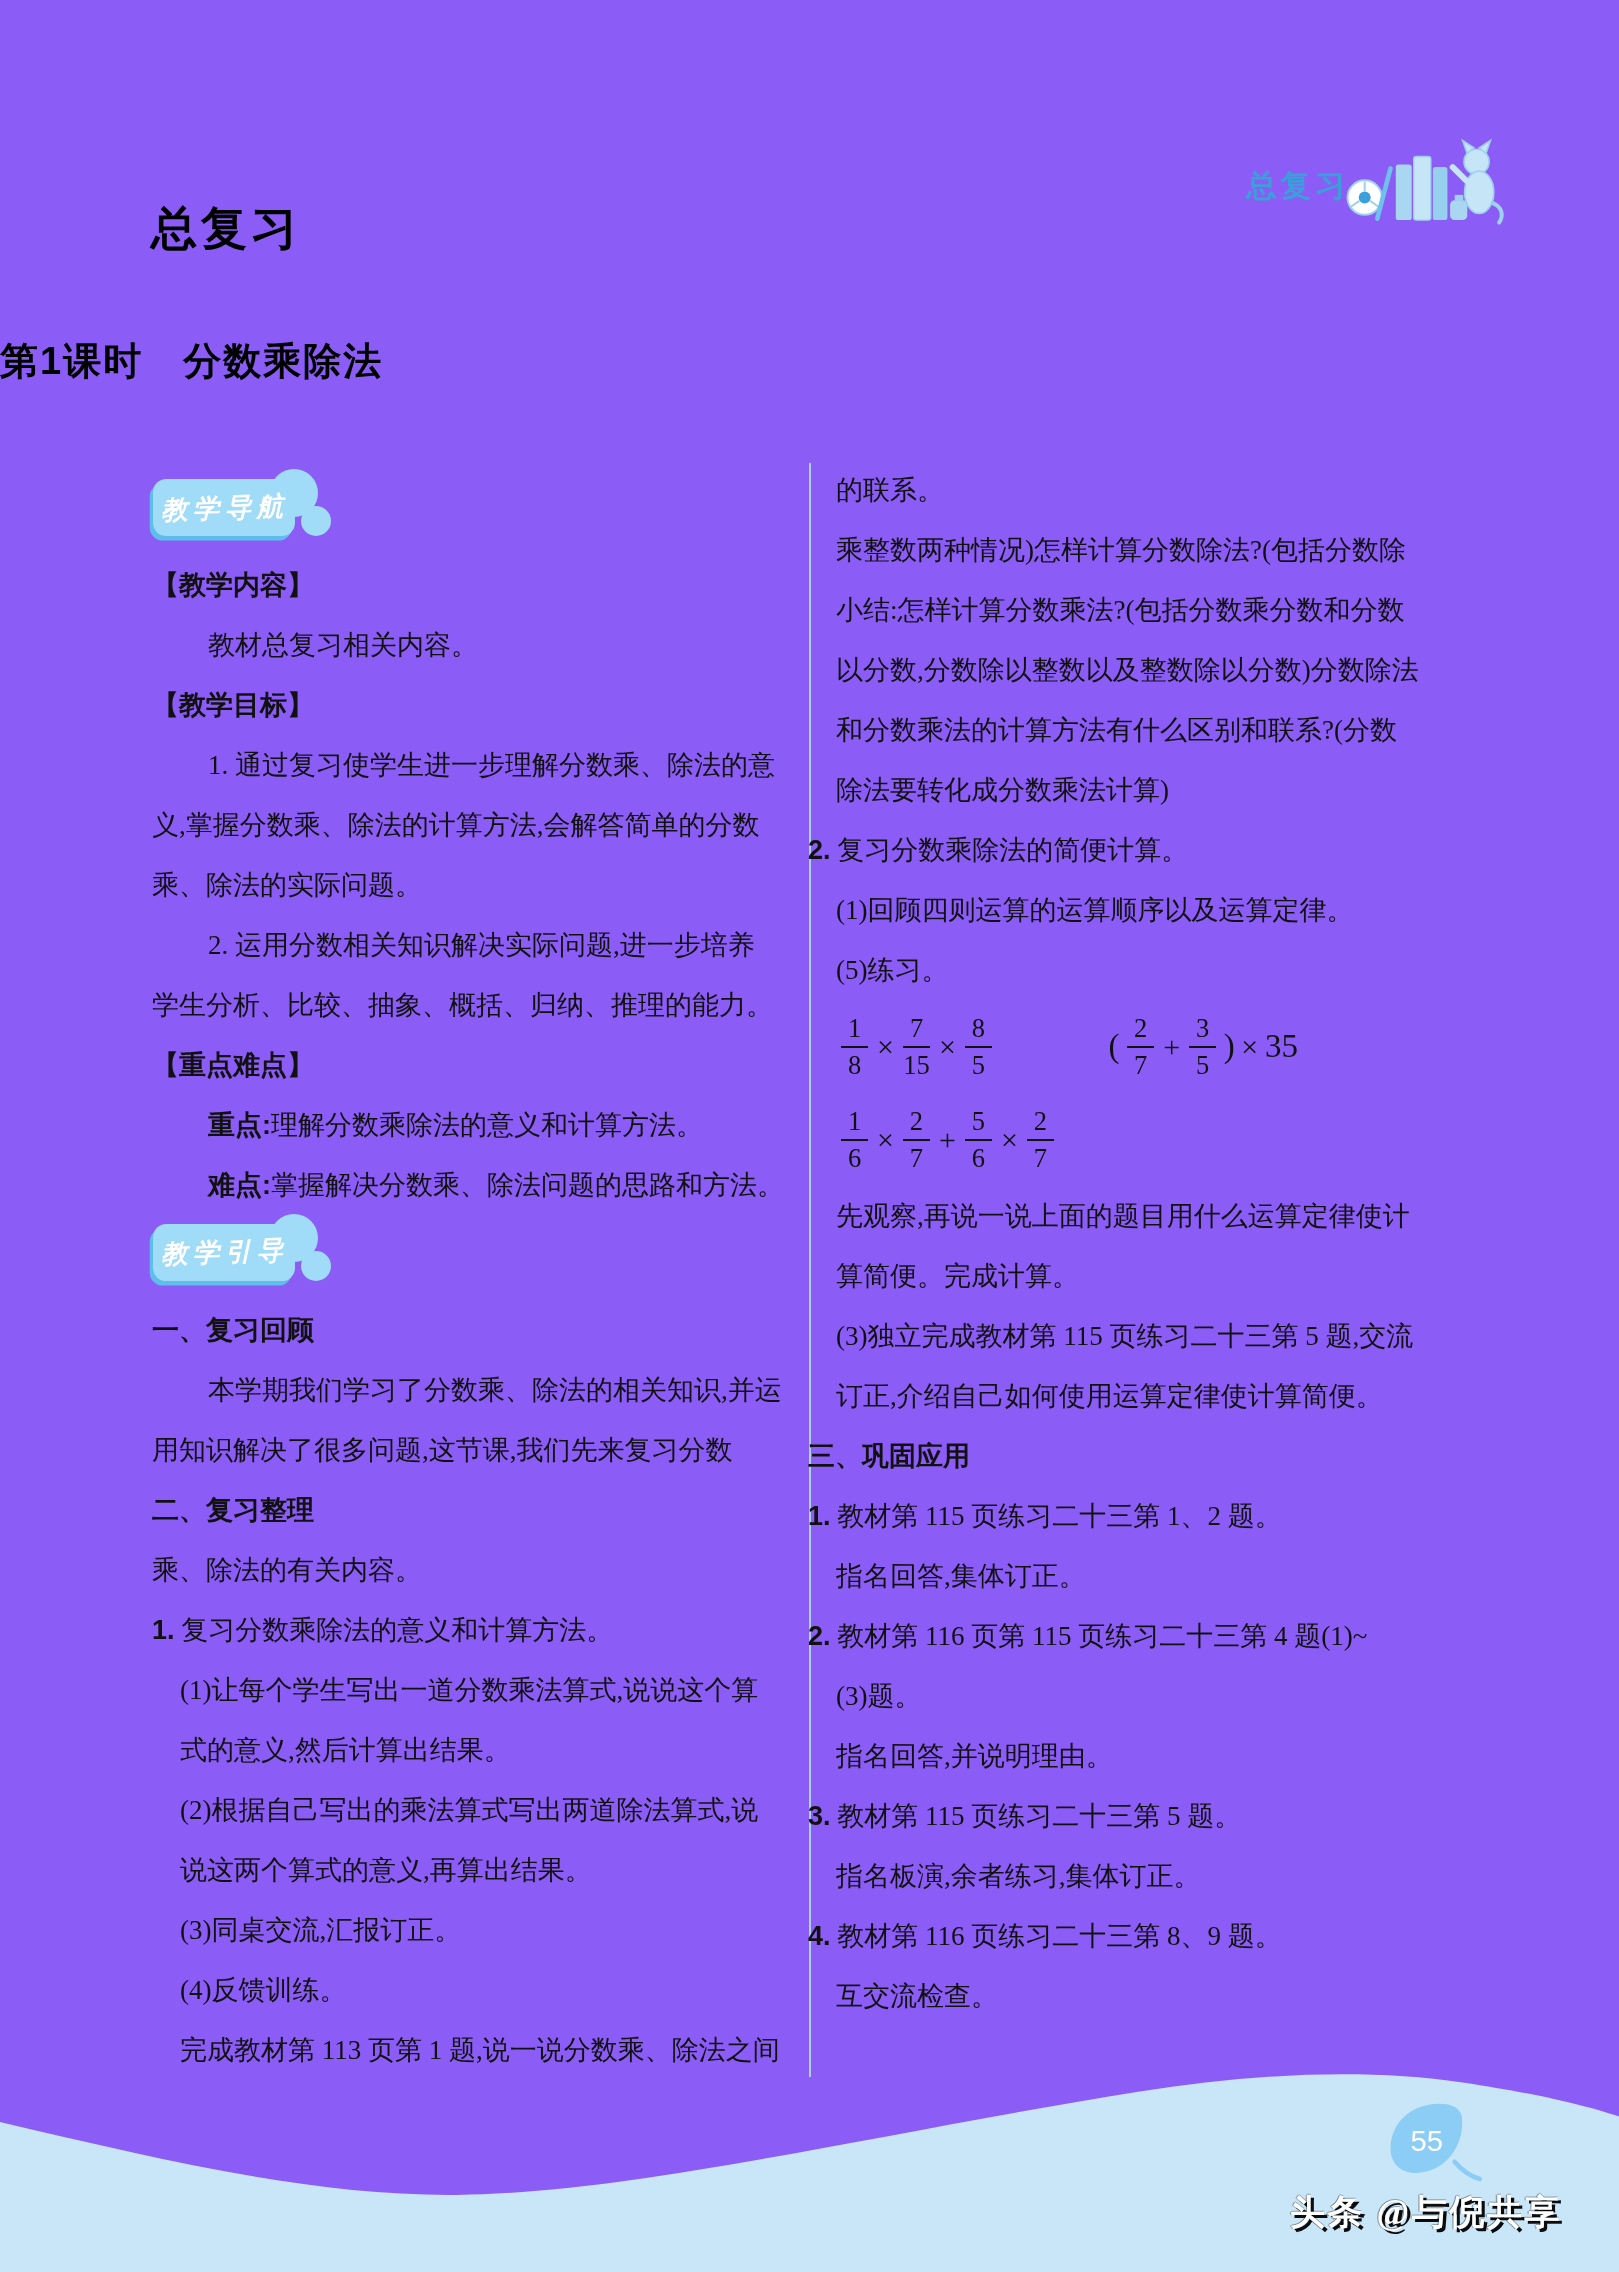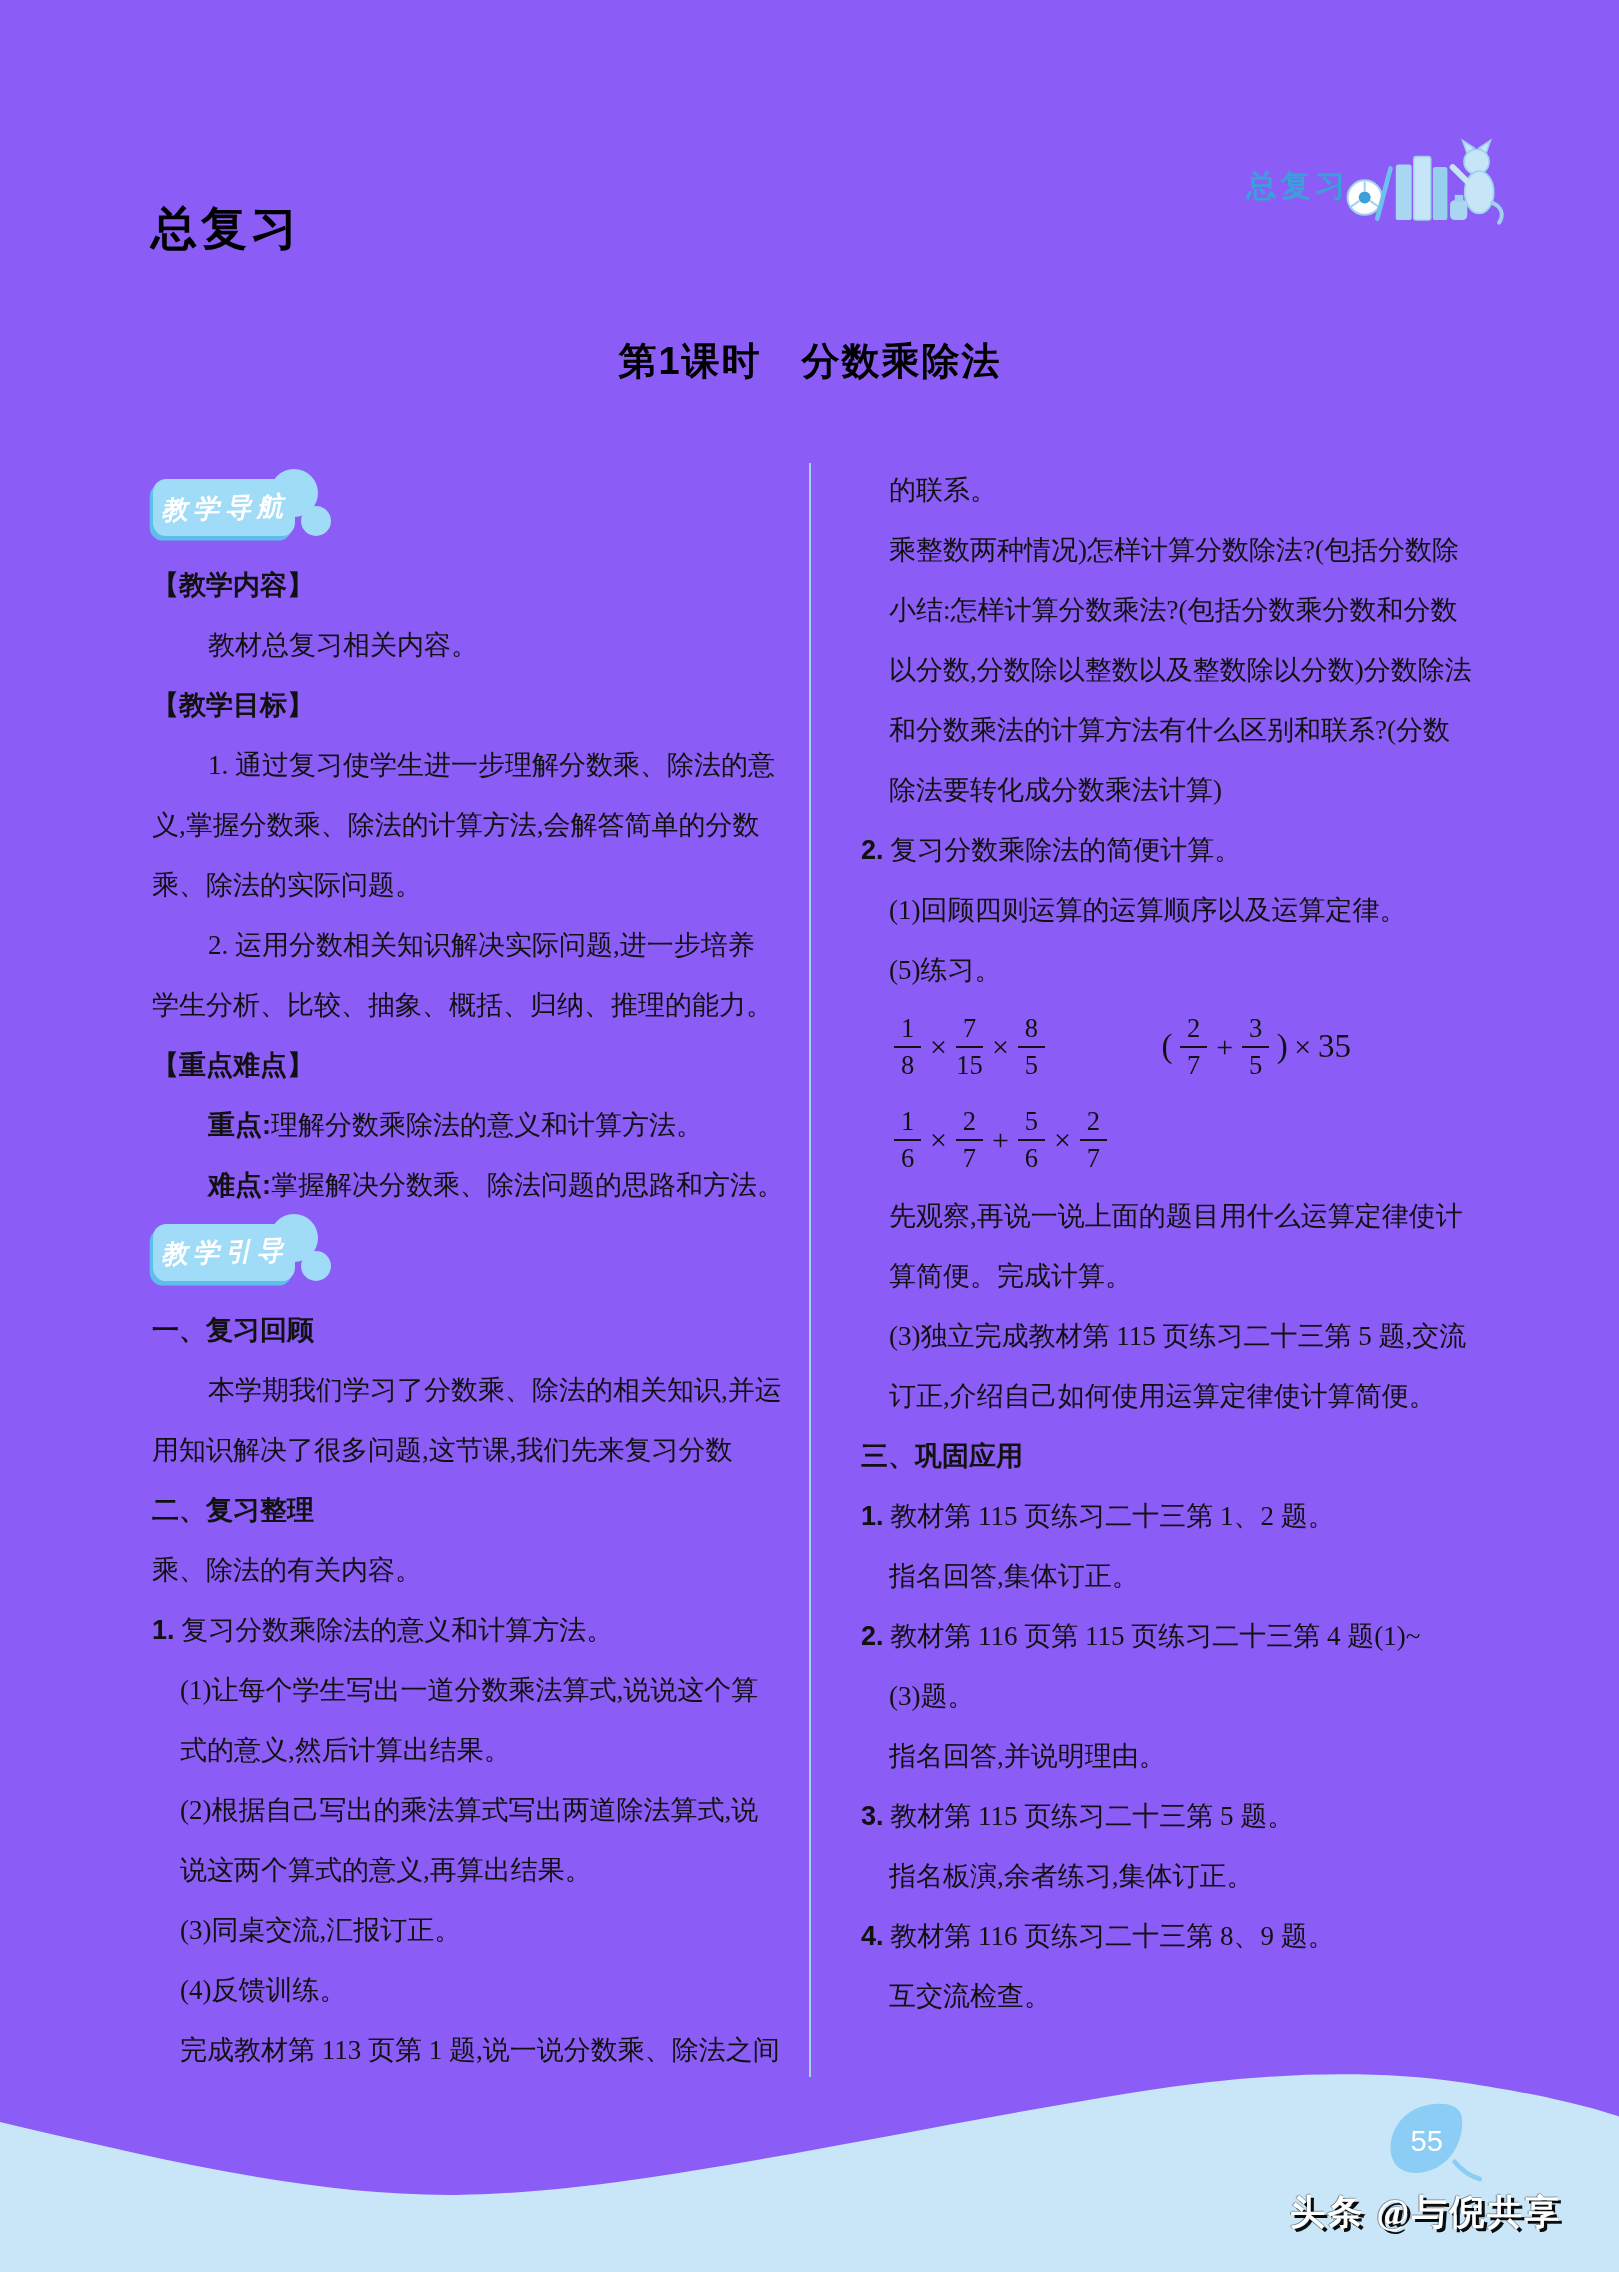--- a/index.html
+++ b/index.html
@@ -1,25 +1,25 @@
 <!DOCTYPE html>
 <html style="--accent-blue: #3ba0da; --badge-fill: #a0dbf7; --badge-shadow: #5fbdec; --divider: #a8d2ea; --wave: #c9e6f8; --leaf: #8bcdf5; --deco-light: #c6e5f7; --deco-mid: #9fd0ee; --text: #111111;font-size:10.6px"><head>
 <meta charset="utf-8">
 <style>
   html,body{margin:0;padding:0;background:#e8e8e8;}
   .page{position:relative;width:1620px;height:2273px;background:#8b5cf6;overflow:hidden;
         font-family:"Liberation Serif",serif;color:var(--text,#111);}
   .main-title{position:absolute;left:151px;top:198px;margin:0;font-size:46px;font-weight:800;
         letter-spacing:4px;font-family:"Liberation Sans",sans-serif;color:#000;}
-  .lesson-title{position:absolute;left:0;top:336px;width:100%;margin:0;text-align:center;
+  .lesson-title{position:absolute;left:0;top:336px;width:100%;margin:0;
         font-size:38px;font-weight:bold;letter-spacing:2px;font-family:"Liberation Sans",sans-serif;color:#000;}
   .divider{position:absolute;left:809px;top:463px;width:2px;height:1614px;background:var(--divider,#a8d2ea);}
   .col{position:absolute;font-size:27px;line-height:60px;}
   .col-left{left:152px;top:470px;width:622px;}
-  .col-right{left:861px;top:460px;width:734px;}
+  .col-right{left:808px;top:460px;width:734px;}
   .line{white-space:nowrap;}
   .line.i1{padding-left:28px;}
   .line.i2{padding-left:56px;}
   .b{font-weight:bold;font-family:"Liberation Sans",sans-serif;}
   
   .badge{position:relative;width:142px;height:57px;margin:9.3px 0 18.5px 1.3px;
          background:var(--badge-fill,#a0dbf7);border-radius:13.2px;
          display:flex;align-items:center;justify-content:center;
          box-shadow:-3.3px 4.6px 0 var(--badge-shadow,#5fbdec);}
   .badge::before{content:"";position:absolute;right:-22.5px;top:-10.6px;width:48px;height:48px;

